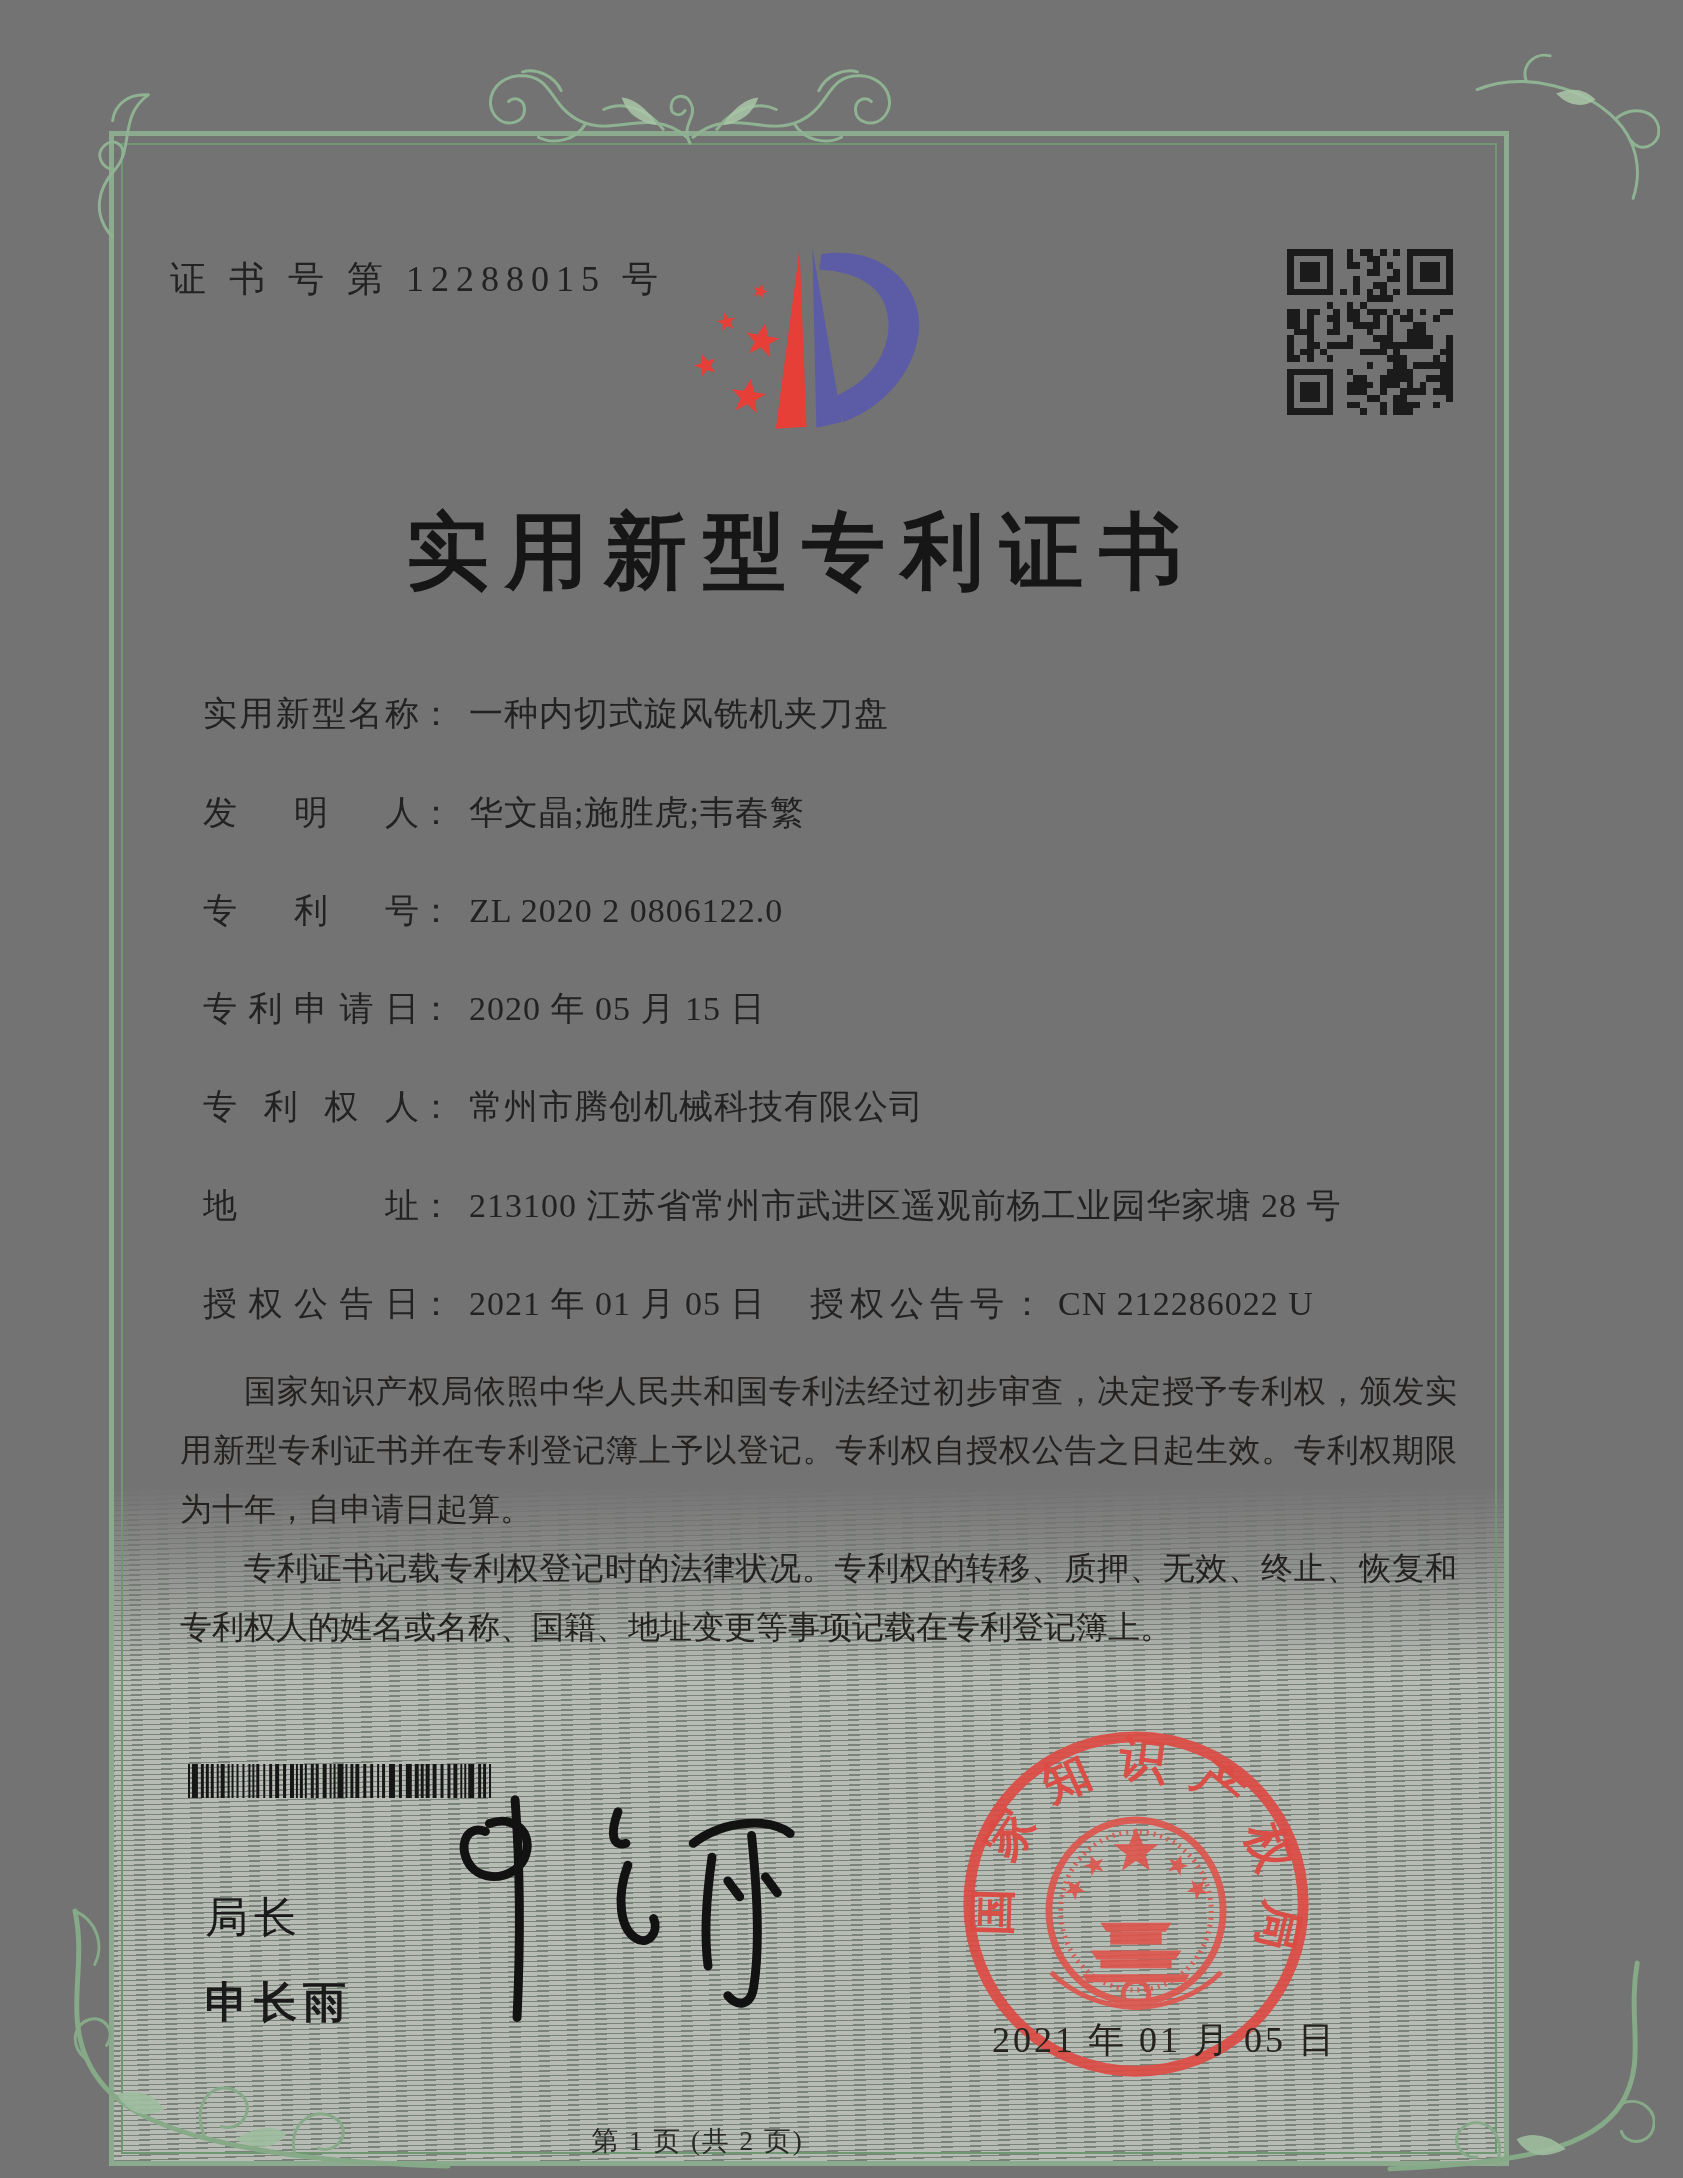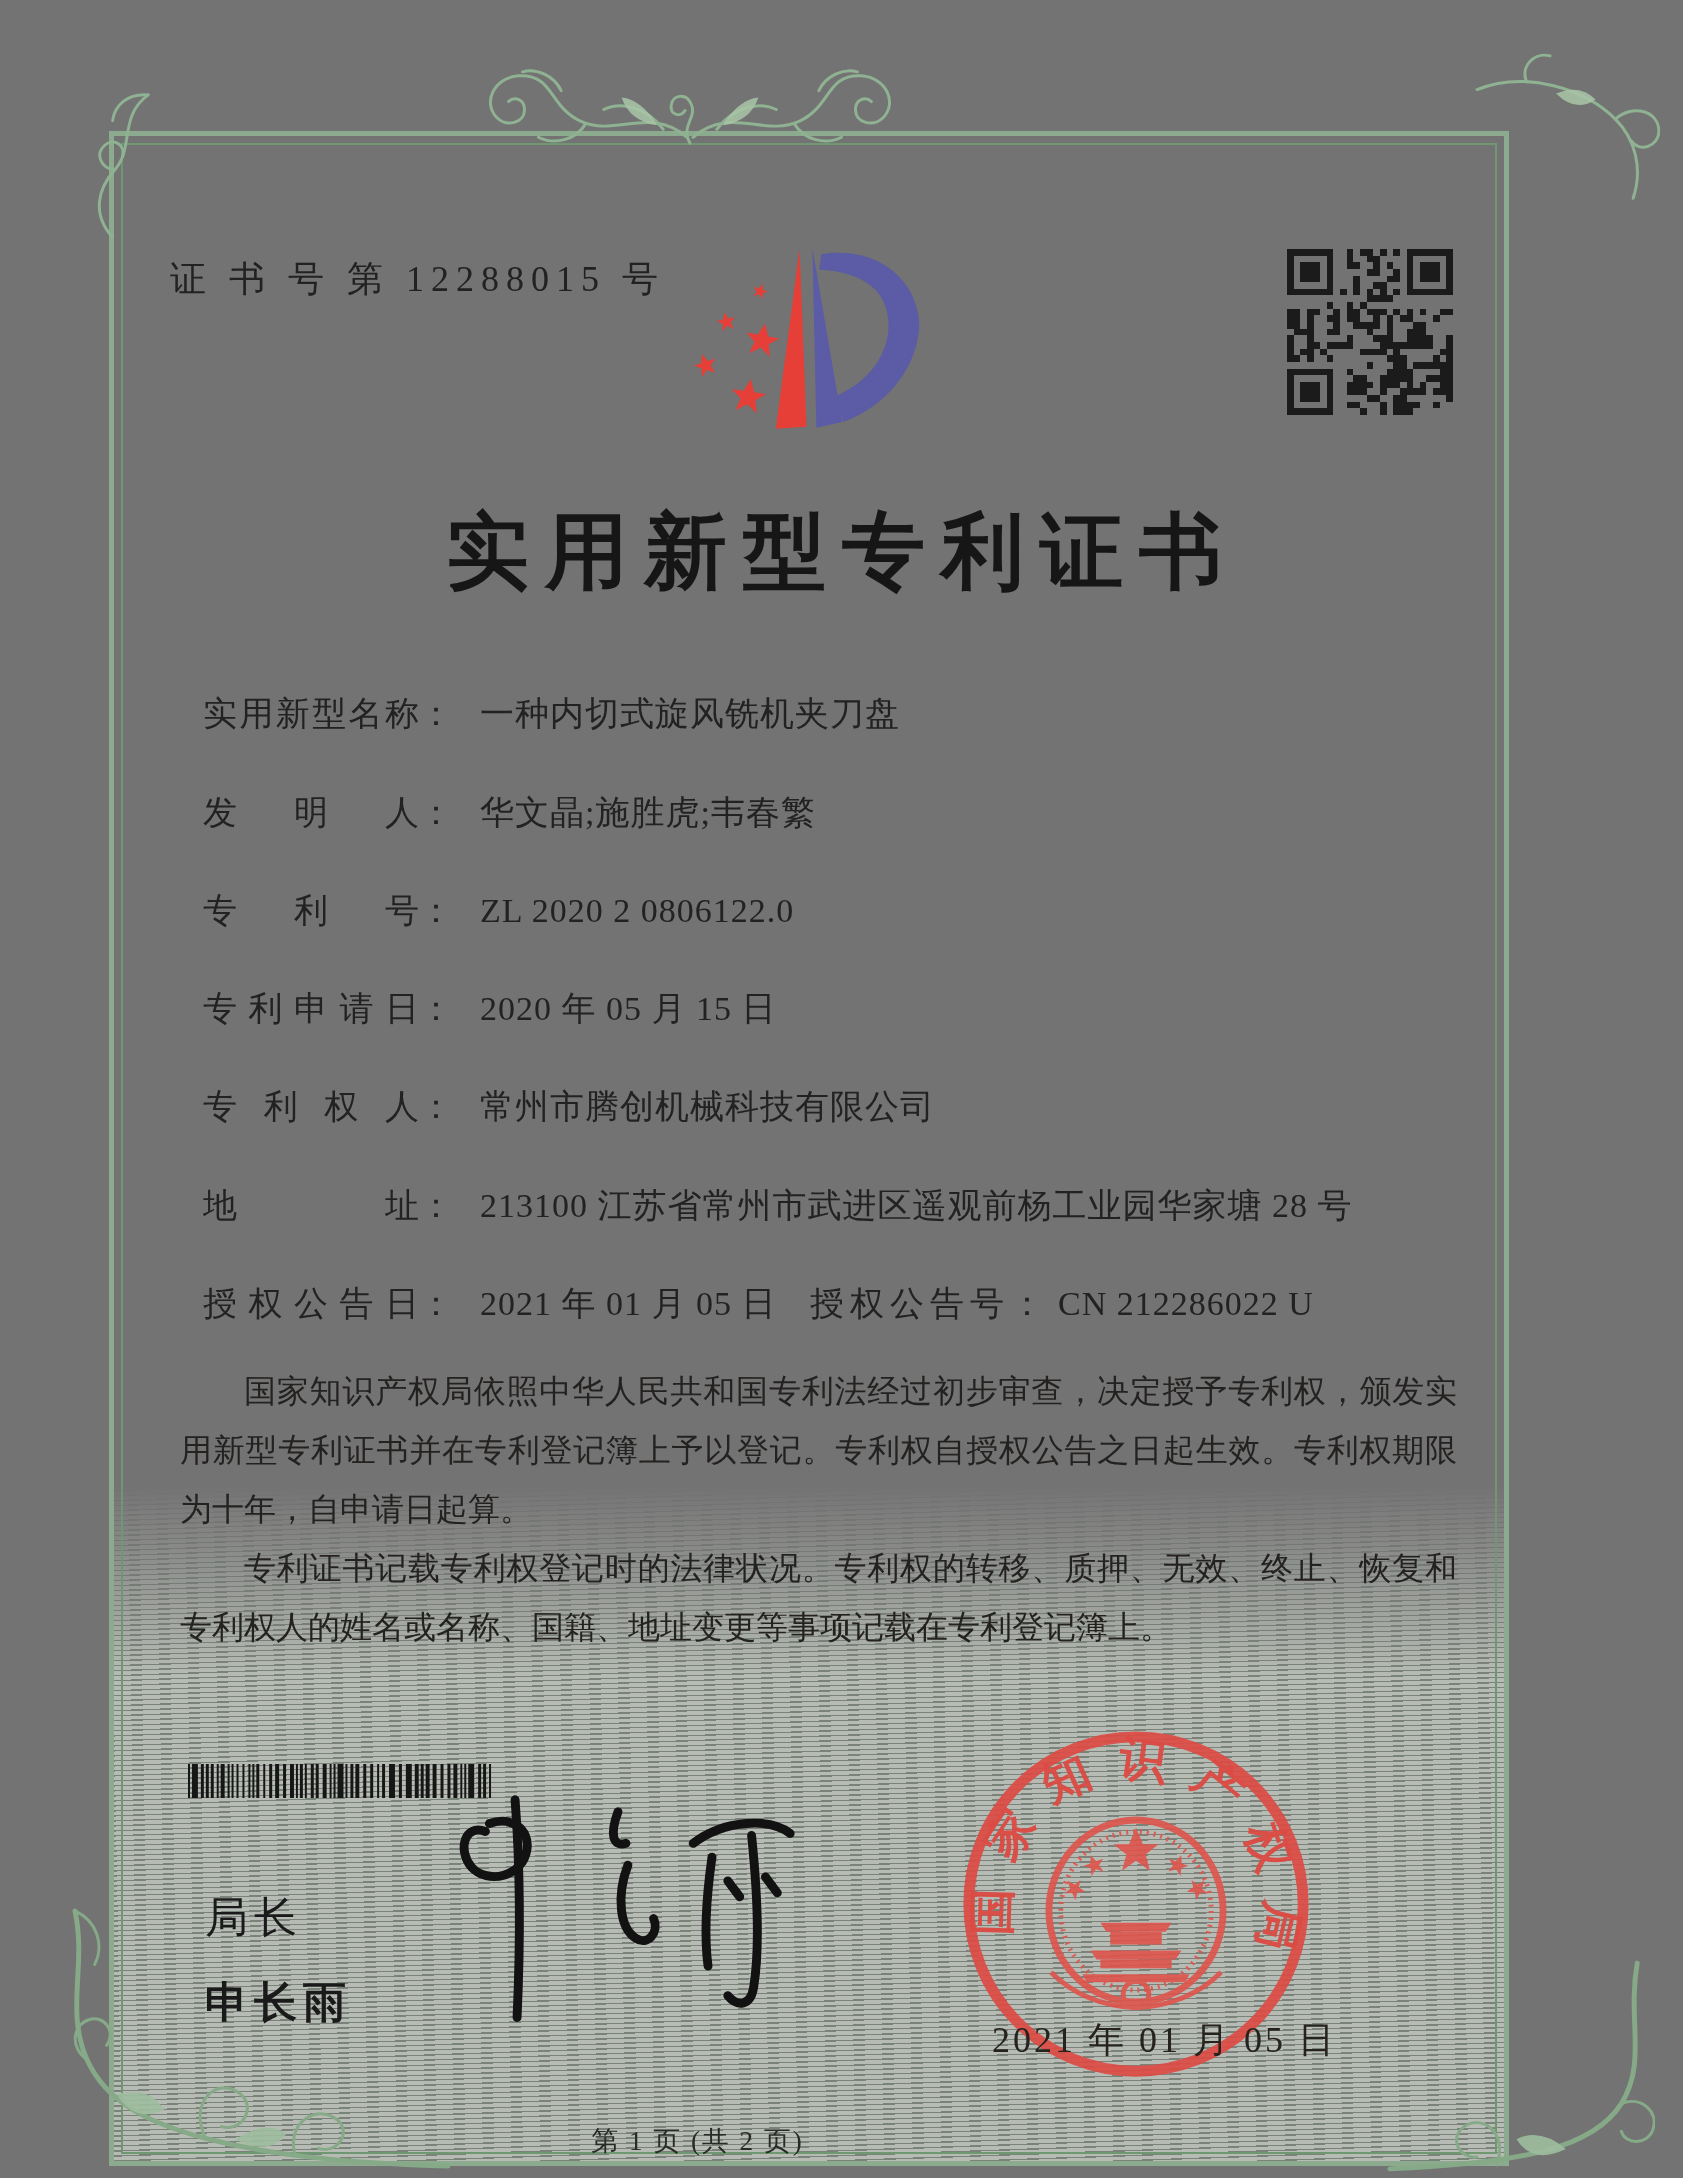--- a/index.html
+++ b/index.html
@@ -34,27 +34,27 @@
   .ornament{position:absolute;}
   .cert-no{
     position:absolute;left:170px;top:255px;
     font-size:36px;letter-spacing:7px;color:#222;
   }
   .logo{position:absolute;left:681px;top:226px;}
   .qr{position:absolute;left:1287px;top:249px;width:166px;height:166px;}
   .title{
     position:absolute;left:0;top:497px;width:1604px;
     text-align:center;font-size:83px;font-weight:bold;
-    letter-spacing:16px;color:#161616;padding-left:40px;
+    letter-spacing:16px;color:#161616;
   }
   .fields{position:absolute;left:203px;top:0;width:1307px;}
   .frow{position:absolute;left:0;font-size:34px;white-space:nowrap;color:#222;}
   .frow .f-label{display:inline-block;width:216px;text-align:justify;text-align-last:justify;vertical-align:baseline;}
   .frow .f-colon{display:inline-block;}
-  .frow .f-value{display:inline-block;margin-left:27px;letter-spacing:1px;}
+  .frow .f-value{display:inline-block;margin-left:16px;letter-spacing:1px;}
   .frow.r1{top:691px;}  .frow.r2{top:790px;}  .frow.r3{top:888px;}
   .frow.r4{top:986px;}  .frow.r5{top:1084px;} .frow.r6{top:1183px;}
   .frow.r7{top:1281px;}
   .grant-no{position:absolute;left:607px;top:0;white-space:nowrap;}
   .grant-no .f-label2{display:inline-block;letter-spacing:6px;}
   .grant-no .f-value{display:inline-block;margin-left:14px;letter-spacing:1px;text-align:right;}
   .body-text{
     position:absolute;left:180px;top:1362px;width:1277px;
     font-size:32px;line-height:59px;text-align:justify;color:#242220;
   }

